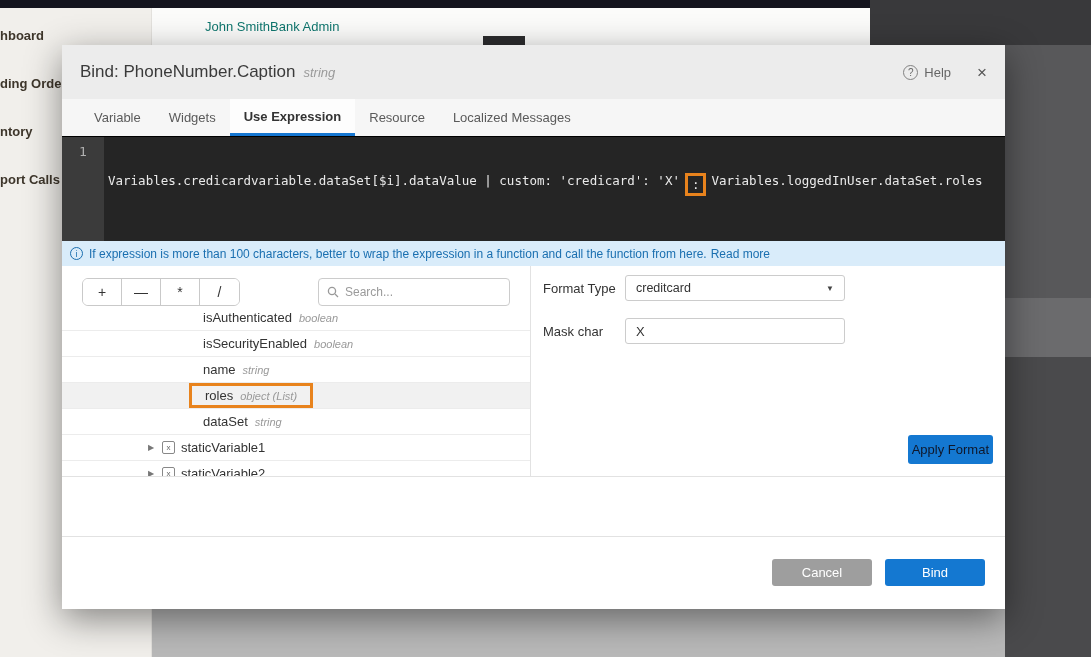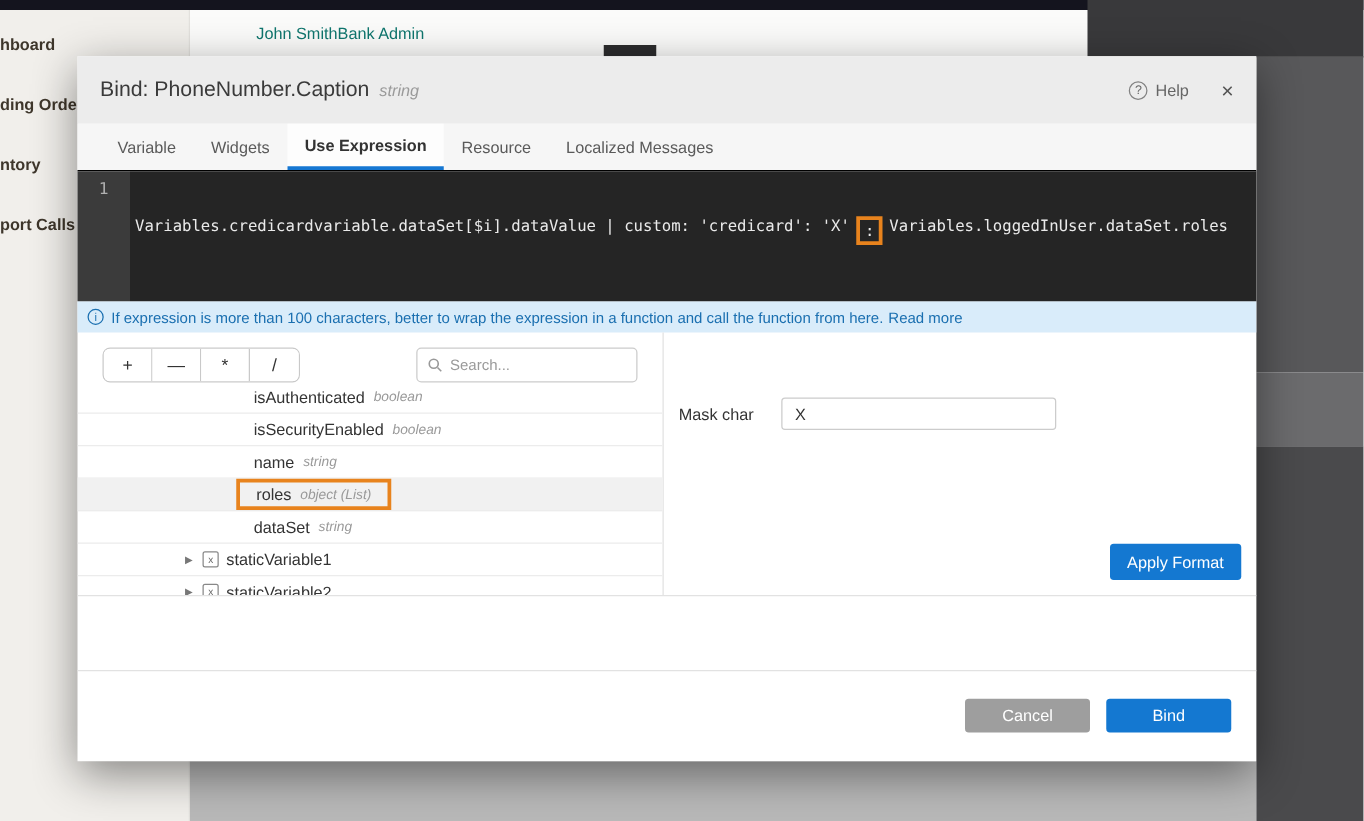--- a/index.html
+++ b/index.html
@@ -49,21 +49,21 @@
 
   .content { position:relative; height:211px; border-bottom:1px solid #e2e2e2; display:flex; }
   .left-pane { position:relative; width:469px; border-right:1px solid #e2e2e2; }
   .right-pane { position:relative; width:474px; }
 
   .ops-group { position:absolute; left:20px; top:12px; height:28px; display:flex; border:1px solid #c9c9c9; border-radius:6px; overflow:hidden; background:#fff; }
   .op-btn { width:39px; display:flex; align-items:center; justify-content:center; font-size:14px; color:#333;
             border-right:1px solid #c9c9c9; cursor:pointer; background:#fff; }
   .op-btn:last-child { border-right:none; }
 
-  .search-box { position:absolute; right:20px; top:12px; width:177px; height:28px; border:1px solid #ccc; border-radius:4px;
+  .search-box { position:absolute; right:20px; top:12px; width:192px; height:28px; border:1px solid #ccc; border-radius:4px;
                 display:flex; align-items:center; padding-left:8px; background:#fff; }
   .search-box input { border:none; outline:none; font-size:12px; color:#555; width:120px; margin-left:6px;
                       font-family:"Liberation Sans", sans-serif; background:transparent; }
   .search-box input::placeholder { color:#9a9a9a; }
 
   .tree { position:absolute; left:0; right:0; top:47px; bottom:0; overflow:hidden; }
   .tree-row { height:26px; display:flex; align-items:center; border-bottom:1px solid #ececec; font-size:13px; color:#333; cursor:pointer; }
   .tree-row.leaf { padding-left:141px; }
   .tree-row.first { margin-top:-8px; }
   .tree-row.selected { background:#f1f1f1; padding-left:127px; }
@@ -74,22 +74,22 @@
   .var-icon { width:13px; height:13px; border:1px solid #888; border-radius:2px; font-size:8px; color:#666;
               display:flex; align-items:center; justify-content:center; margin-right:6px; }
 
   .form-row { position:absolute; left:12px; display:flex; align-items:center; }
   .form-label { width:82px; font-size:13px; color:#333; }
   .select-box { width:220px; height:26px; border:1px solid #ccc; border-radius:3px; background:#fff;
                 display:flex; align-items:center; padding:0 10px; font-size:12.5px; color:#333; cursor:pointer; }
   .select-caret { margin-left:auto; font-size:8px; color:#444; }
   .text-input { width:220px; height:26px; border:1px solid #ccc; border-radius:3px; padding:0 10px; font-size:13px;
                 color:#333; font-family:"Liberation Sans", sans-serif; outline:none; }
-  .apply-btn { position:absolute; right:12px; bottom:12px; background:#1478d1; color:#ffffff; border:none; border-radius:3px;
-               font-size:13px; padding:7px 14px; cursor:pointer; font-family:"Liberation Sans", sans-serif; }
+  .apply-btn { position:absolute; right:12px; bottom:12px; background:#1478d1; color:#0f172a; border:none; border-radius:3px;
+               font-size:13px; padding:7px 4px; cursor:pointer; font-family:"Liberation Sans", sans-serif; }
 
   .modal-gap { height:60px; border-bottom:1px solid #e2e2e2; }
   .modal-footer { height:71px; display:flex; align-items:center; justify-content:flex-end; gap:13px; padding-right:20px; }
   .btn { width:100px; height:27px; border:none; border-radius:3px; color:#fff; font-size:13px; cursor:pointer;
          font-family:"Liberation Sans", sans-serif; }
   .btn-cancel { background:#9e9e9e; }
   .btn-bind { background:#1478d1; }
 </style>
 </head>
 <body>
@@ -197,20 +197,27 @@
           </div>
           <div class="tree-row parent">
             <span class="expand-arrow">▶</span>
             <span class="var-icon">x</span>
             <span>staticVariable2</span>
           </div>
         </div>
       </div>
 
       <div class="right-pane">
+        <div class="form-row" style="top:9px;">
+          <span class="form-label">Format Type</span>
+          <div class="select-box">
+            <span>creditcard</span>
+            <span class="select-caret">▼</span>
+          </div>
+        </div>
         <div class="form-row" style="top:52px;">
           <span class="form-label">Mask char</span>
           <input class="text-input" type="text" value="X" style="">
         </div>
         <button class="apply-btn">Apply Format</button>
       </div>
 
     </div>
 
     <div class="modal-gap"></div>

